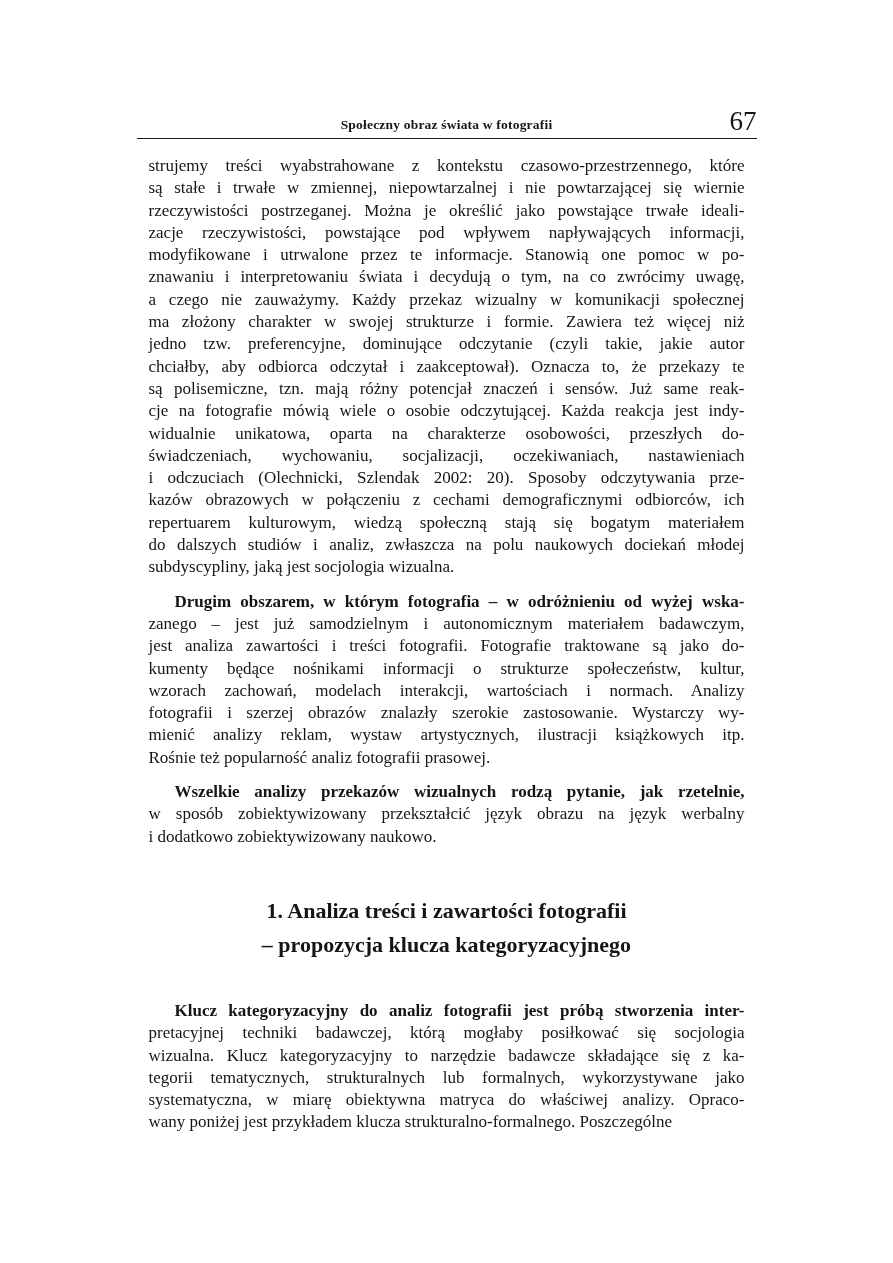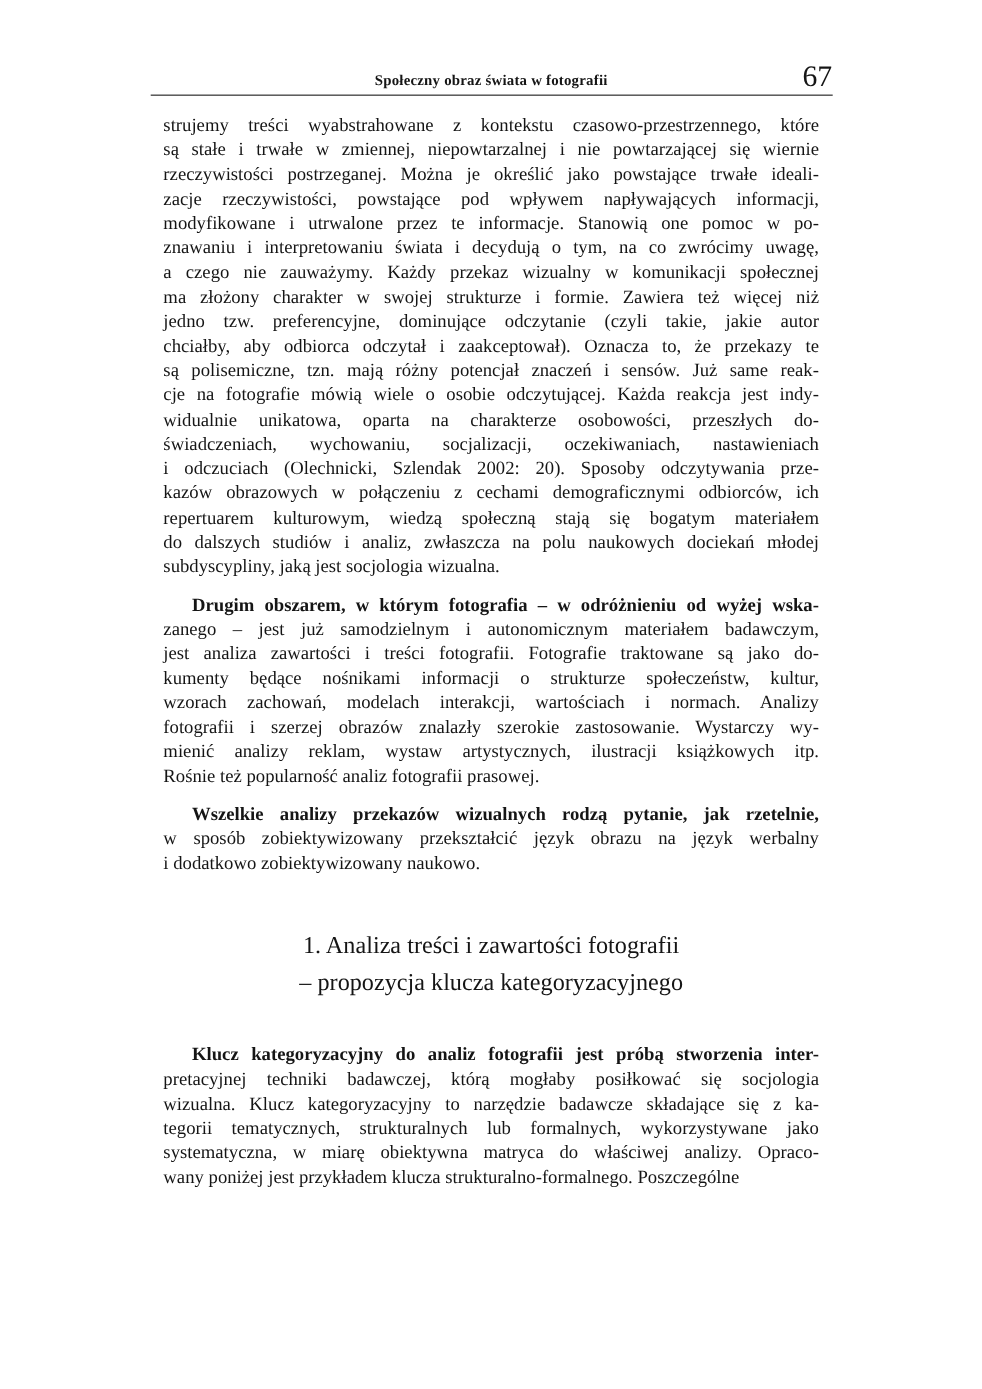--- a/index.html
+++ b/index.html
@@ -11,21 +11,21 @@
   body {
     width: 893px;
     min-height: 1263px;
     font-family: "Liberation Serif", "DejaVu Serif", serif;
     color: #151515;
     -webkit-font-smoothing: antialiased;
   }
   .page {
     width: 620px;
     margin: 0 auto;
-    padding-top: 56px;
+    padding-top: 108px;
     box-sizing: content-box;
   }
   
   .running-header {
     position: relative;
     height: 30px;
     border-bottom: 1.5px solid #1b1b1b;
     margin-bottom: 16px;
   }
   .running-title {
@@ -64,21 +64,21 @@
   }
   .line.indent {
     text-indent: 26px;
     font-weight: bold;
   }
   
   .section-heading {
     margin-top: 46px;
     margin-bottom: 38px;
     text-align: center;
-    font-weight: normal;
+    font-weight: bold;
     font-size: 22px;
     line-height: 34px;
   }
 </style>
 </head>
 <body>
 
 <div class="page">
 
   <div class="running-header">

